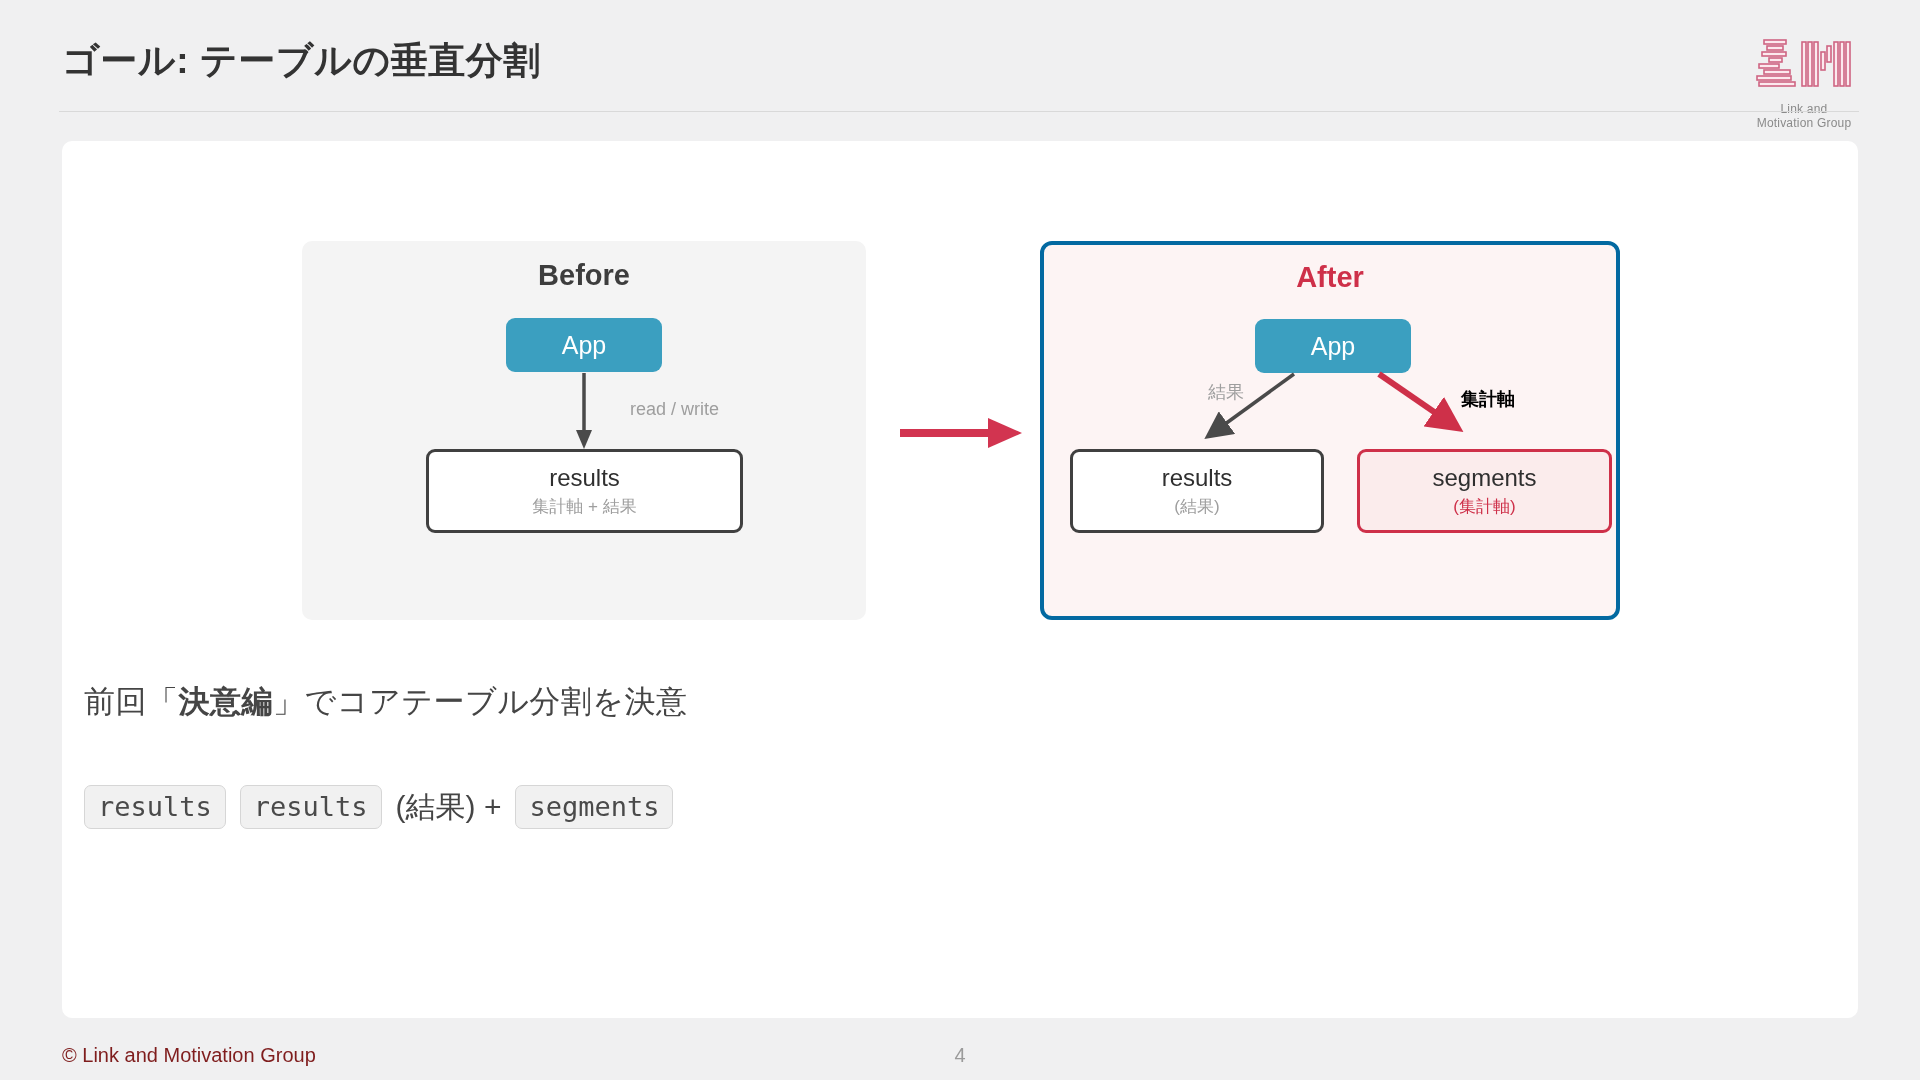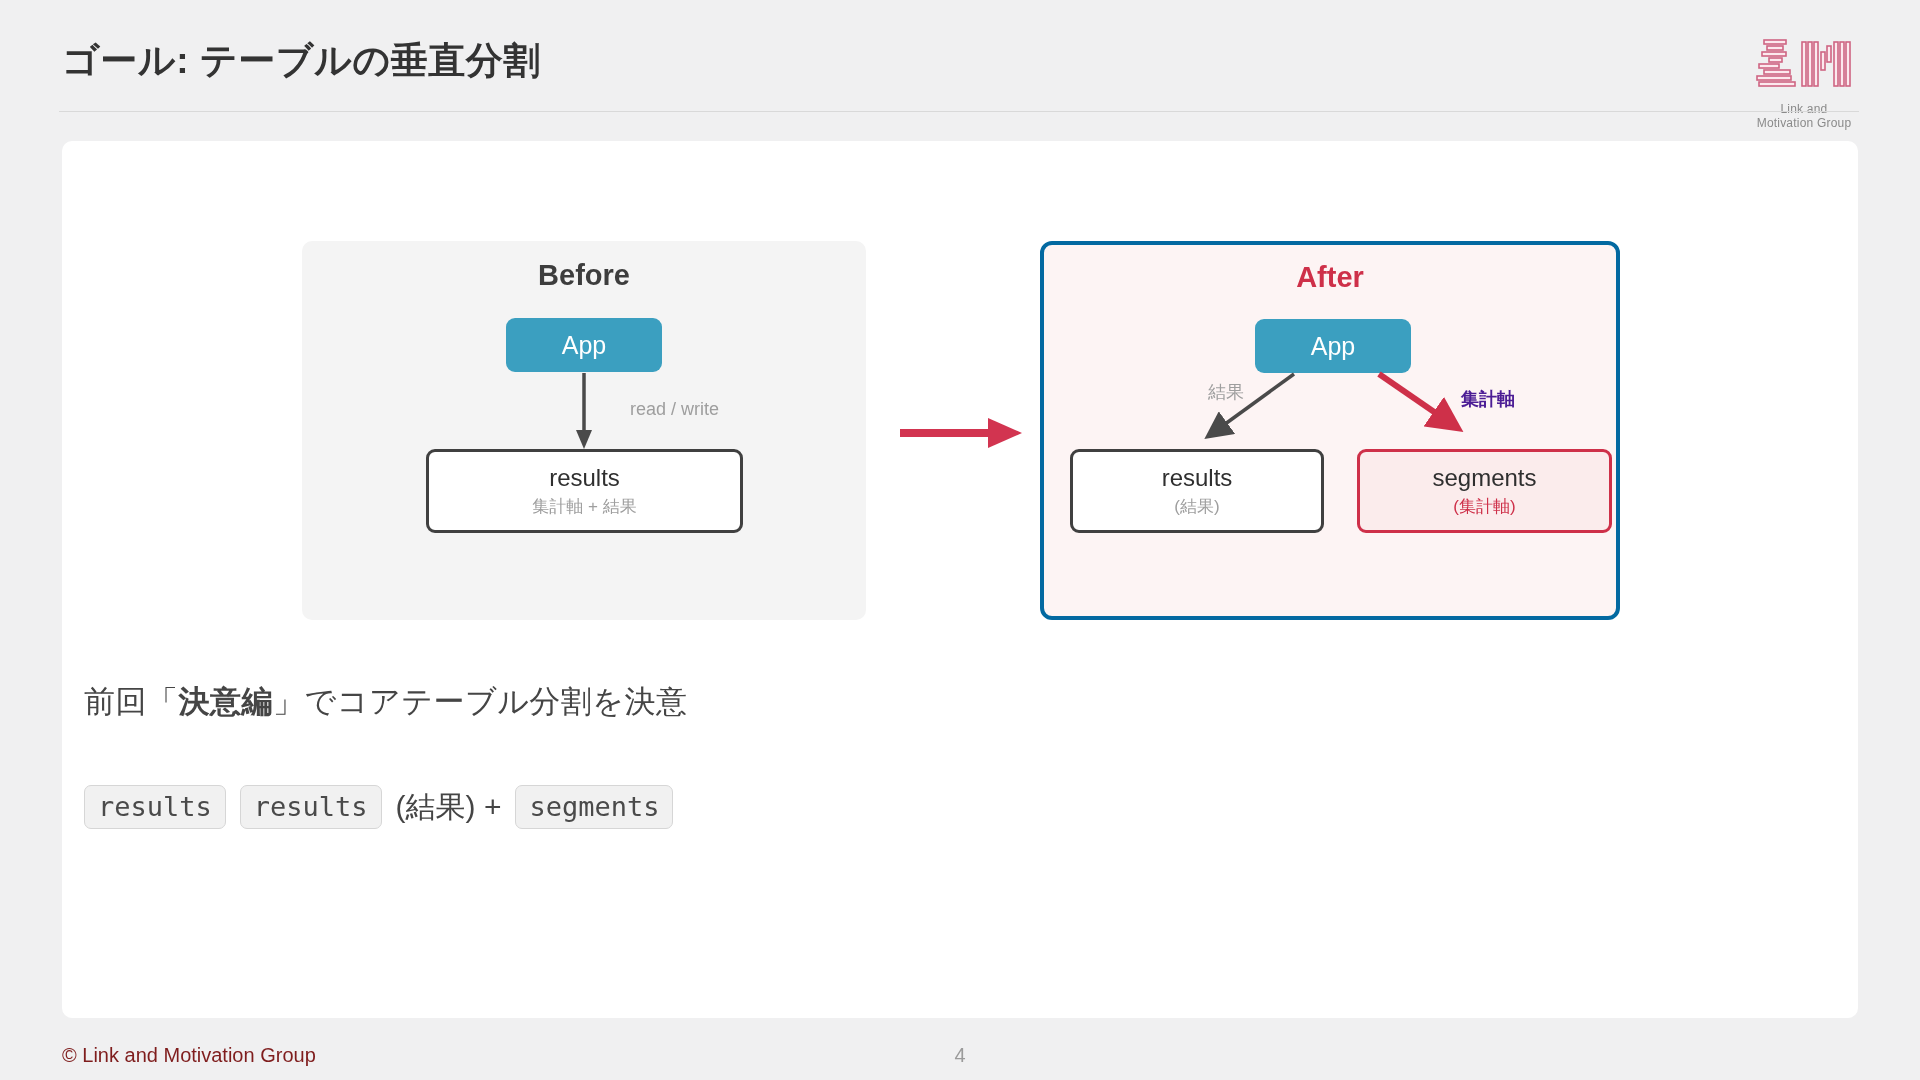--- a/index.html
+++ b/index.html
@@ -70,21 +70,21 @@
   .label-readwrite {
     position: absolute; left: 308px; top: 158px;
     font-size: 18px; color: #9e9e9e; white-space: nowrap; margin-left: 20px;
   }
   .label-kekka {
     position: absolute; left: 150px; top: 135px; width: 64px; text-align: center;
     font-size: 18px; color: #9e9e9e;
   }
   .label-shukeijiku {
     position: absolute; left: 404px; top: 142px; width: 80px; text-align: center;
-    font-size: 18px; font-weight: 700; color: #4c1d95;
+    font-size: 18px; font-weight: 700; color: #000000;
   }
 
   
   .line1 {
     position: absolute; left: 22px; top: 540px;
     font-size: 31px; color: #454545; letter-spacing: 0.5px;
   }
   .line1 b { font-weight: 700; }
   .line2 {
     position: absolute; left: 22px; top: 644px;

